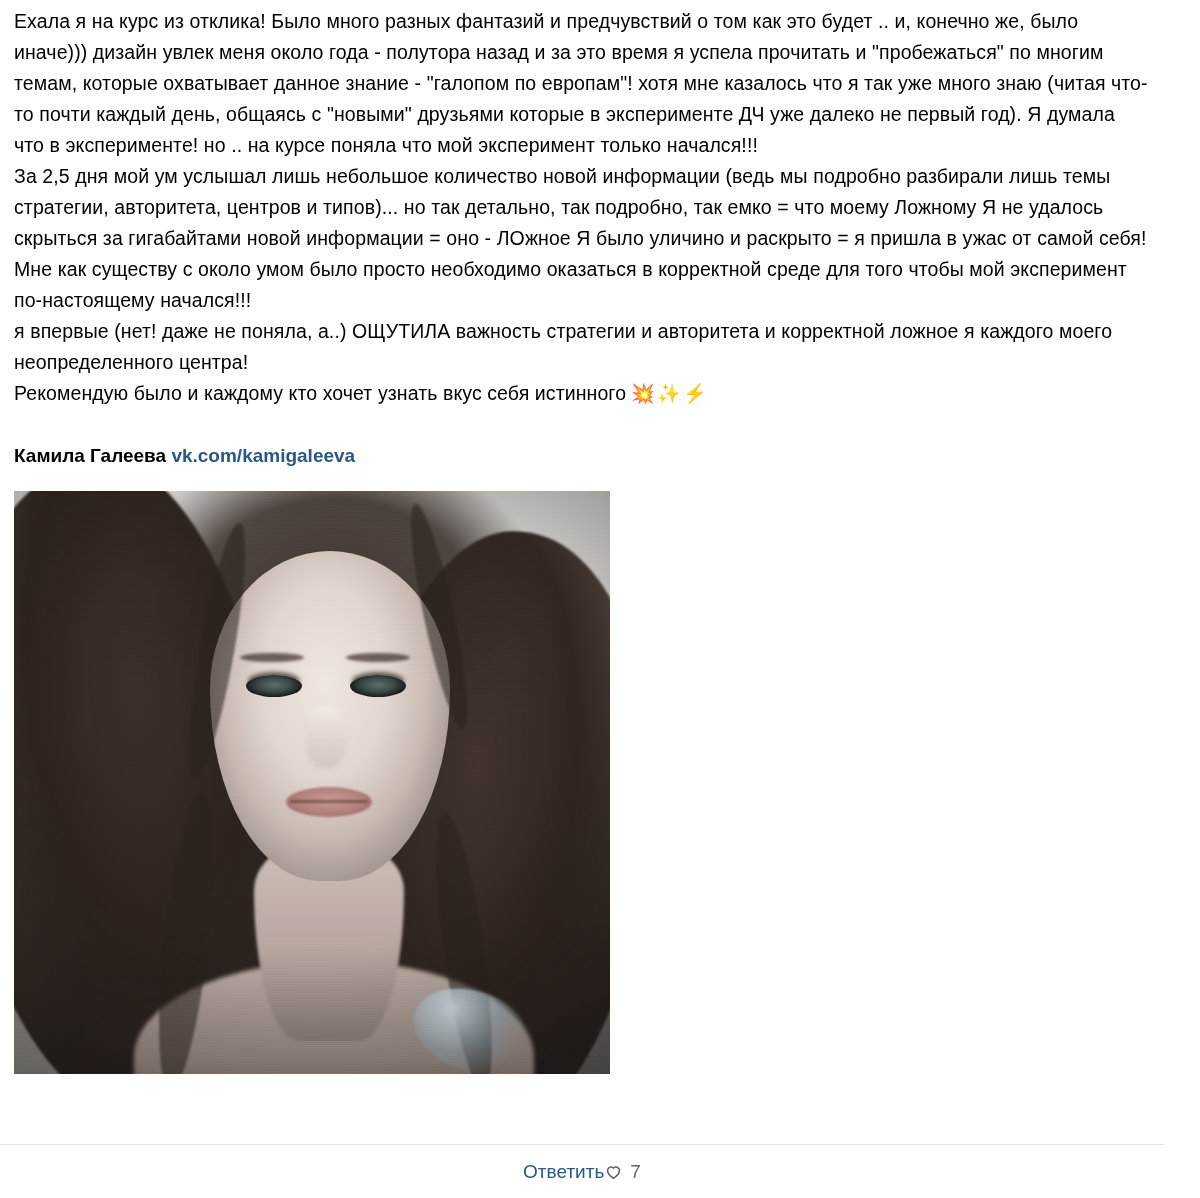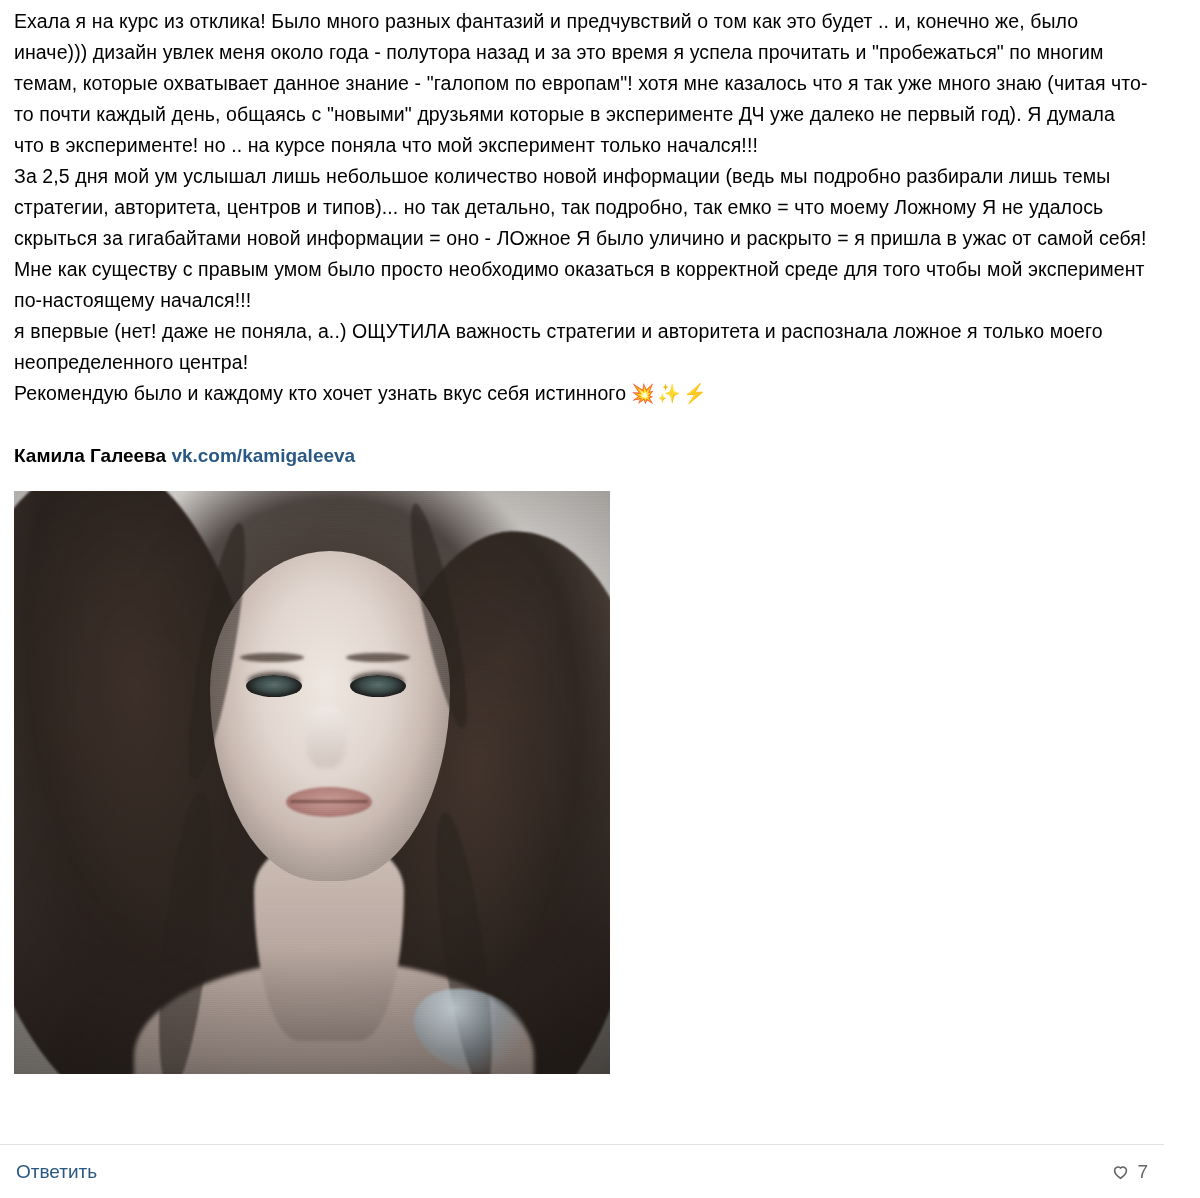--- a/index.html
+++ b/index.html
@@ -236,21 +236,21 @@
 
   .footer {
     position: absolute;
     left: 0;
     right: 0;
     bottom: 0;
     height: 54px;
     border-top: 1px solid #e0e3e6;
     display: flex;
     align-items: center;
-    justify-content: space-between;
+    justify-content: center;
     padding: 0 16px;
     box-sizing: border-box;
   }
   .reply-link {
     font-size: 19px;
     color: #2a5885;
     text-decoration: none;
     cursor: pointer;
   }
   .likes {
@@ -270,22 +270,22 @@
 </style>
 </head>
 <body>
 
 <div class="post">
 
   <div class="post-body">
 
     <p class="para">Ехала я на курс из отклика! Было много разных фантазий и предчувствий о том как это будет .. и, конечно же, было иначе))) дизайн увлек меня около года - полутора назад и за это время я успела прочитать и "пробежаться" по многим темам, которые охватывает данное знание - "галопом по европам"! хотя мне казалось что я так уже много знаю (читая что-то почти каждый день, общаясь с "новыми" друзьями которые в эксперименте ДЧ уже далеко не первый год). Я думала что в эксперименте! но .. на курсе поняла что мой эксперимент только начался!!!</p>
     <p class="para">За 2,5 дня мой ум услышал лишь небольшое количество новой информации (ведь мы подробно разбирали лишь темы стратегии, авторитета, центров и типов)... но так детально, так подробно, так емко = что моему Ложному Я не удалось скрыться за гигабайтами новой информации = оно - ЛОжное Я было уличино и раскрыто = я пришла в ужас от самой себя!</p>
-    <p class="para">Мне как существу с правым умом было просто необходимо оказаться в корректной среде для того чтобы мой эксперимент по-настоящему начался!!!</p>
-    <p class="para">я впервые (нет! даже не поняла, а..) ОЩУТИЛА важность стратегии и авторитета и распознала ложное я только моего неопределенного центра!</p>
+    <p class="para">Мне как существу с около умом было просто необходимо оказаться в корректной среде для того чтобы мой эксперимент по-настоящему начался!!!</p>
+    <p class="para">я впервые (нет! даже не поняла, а..) ОЩУТИЛА важность стратегии и авторитета и корректной ложное я каждого моего неопределенного центра!</p>
     <p class="para"><span>Рекомендую было и каждому кто хочет узнать вкус себя истинного </span><span class="emoji-run">💥✨⚡</span></p>
 
     <div class="signature">
       <span>Камила Галеева</span>
       <span class="link">vk.com/kamigaleeva</span>
     </div>
 
     <div class="photo-wrap">
       <div class="photo">
         <div class="hair-top"></div>

